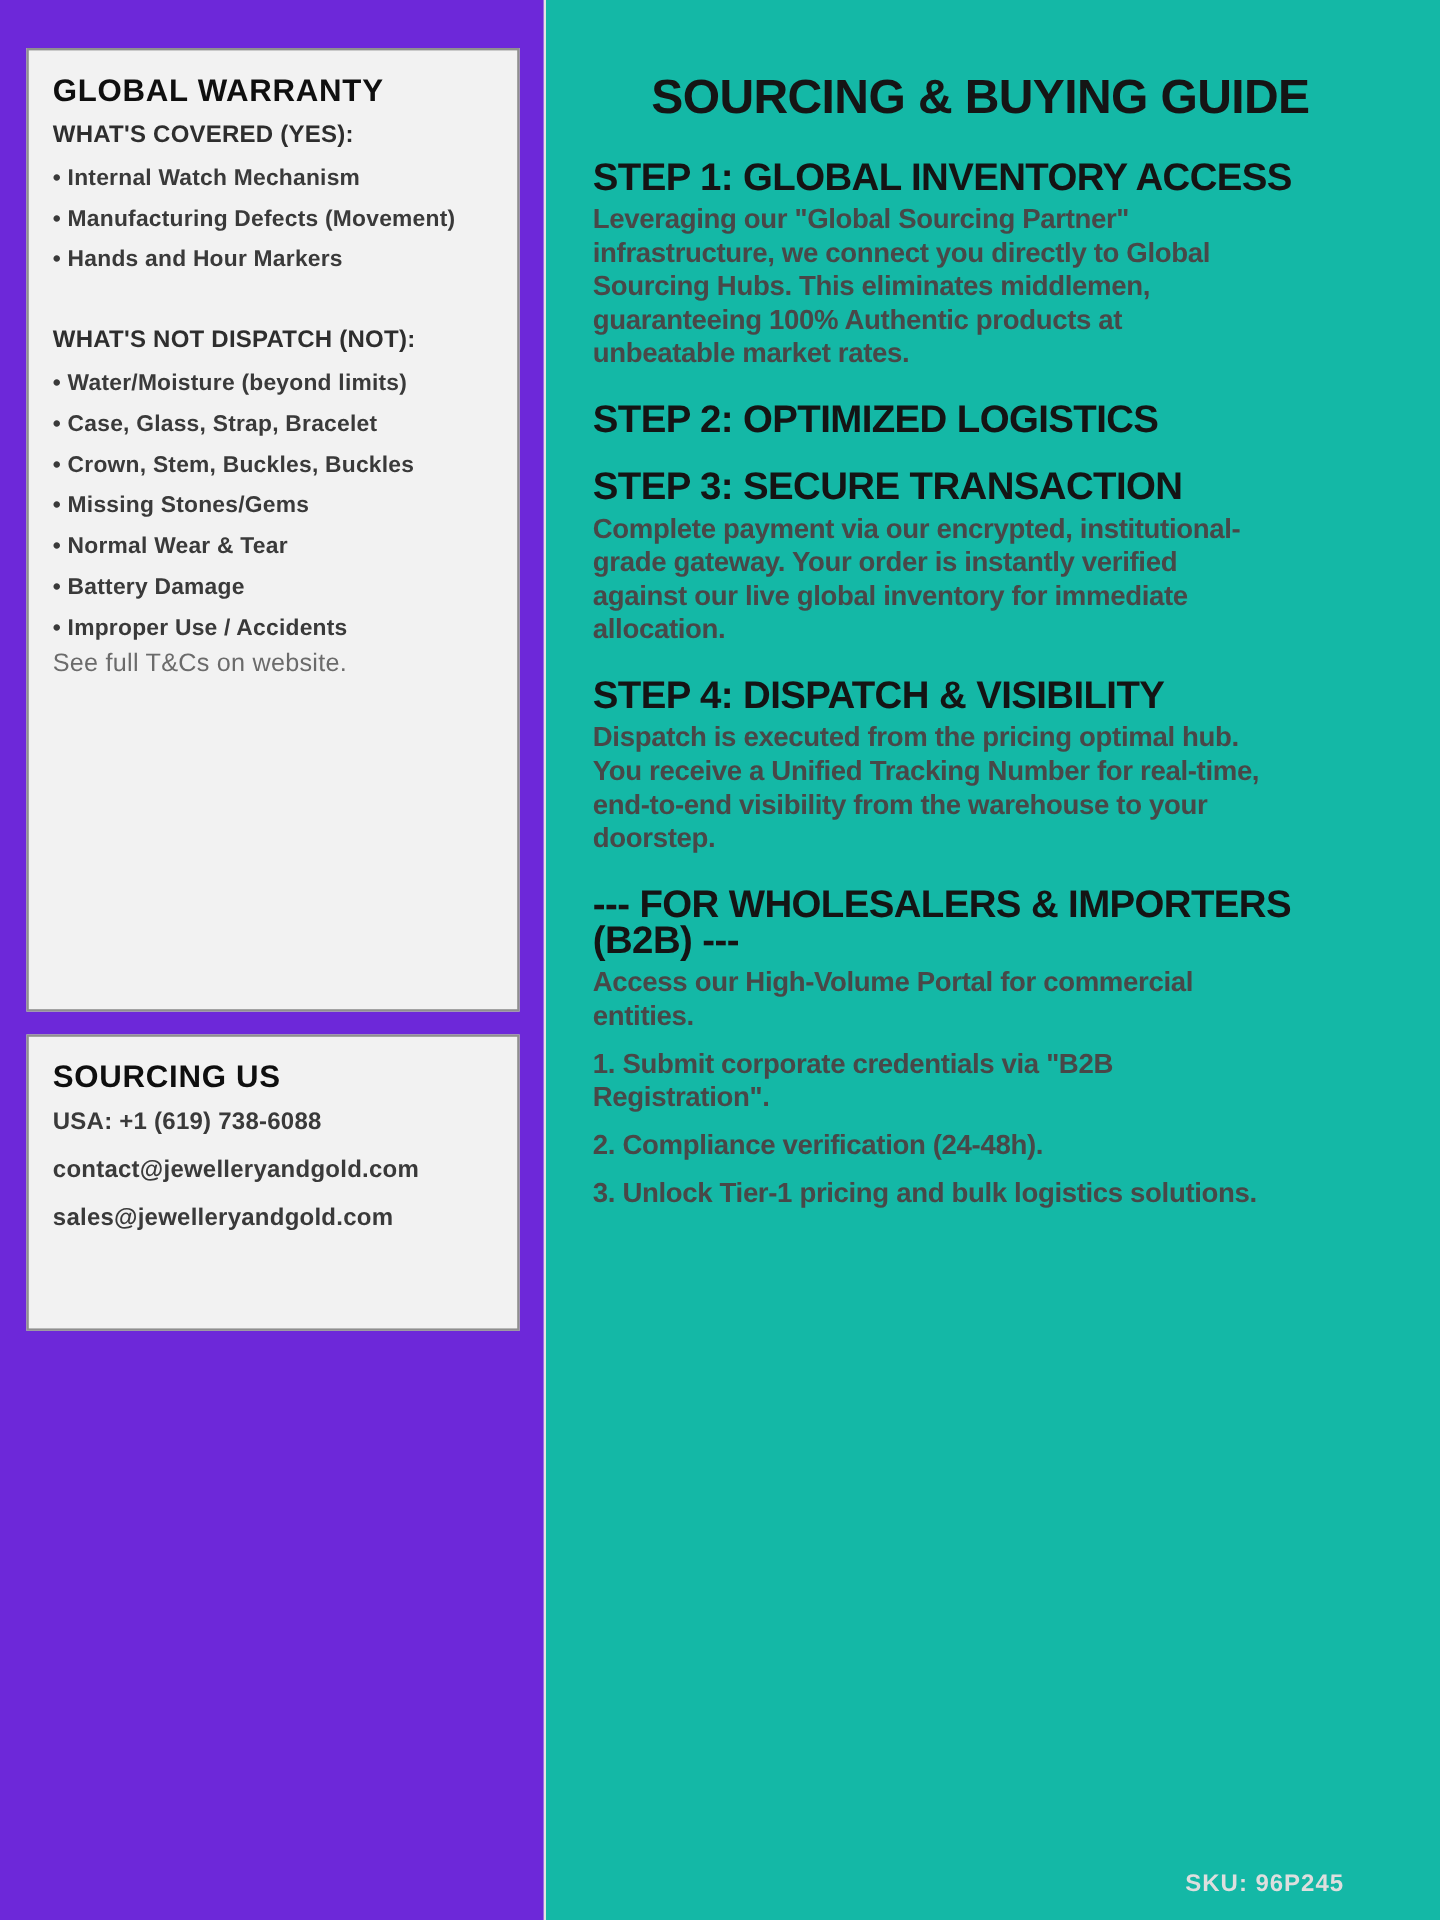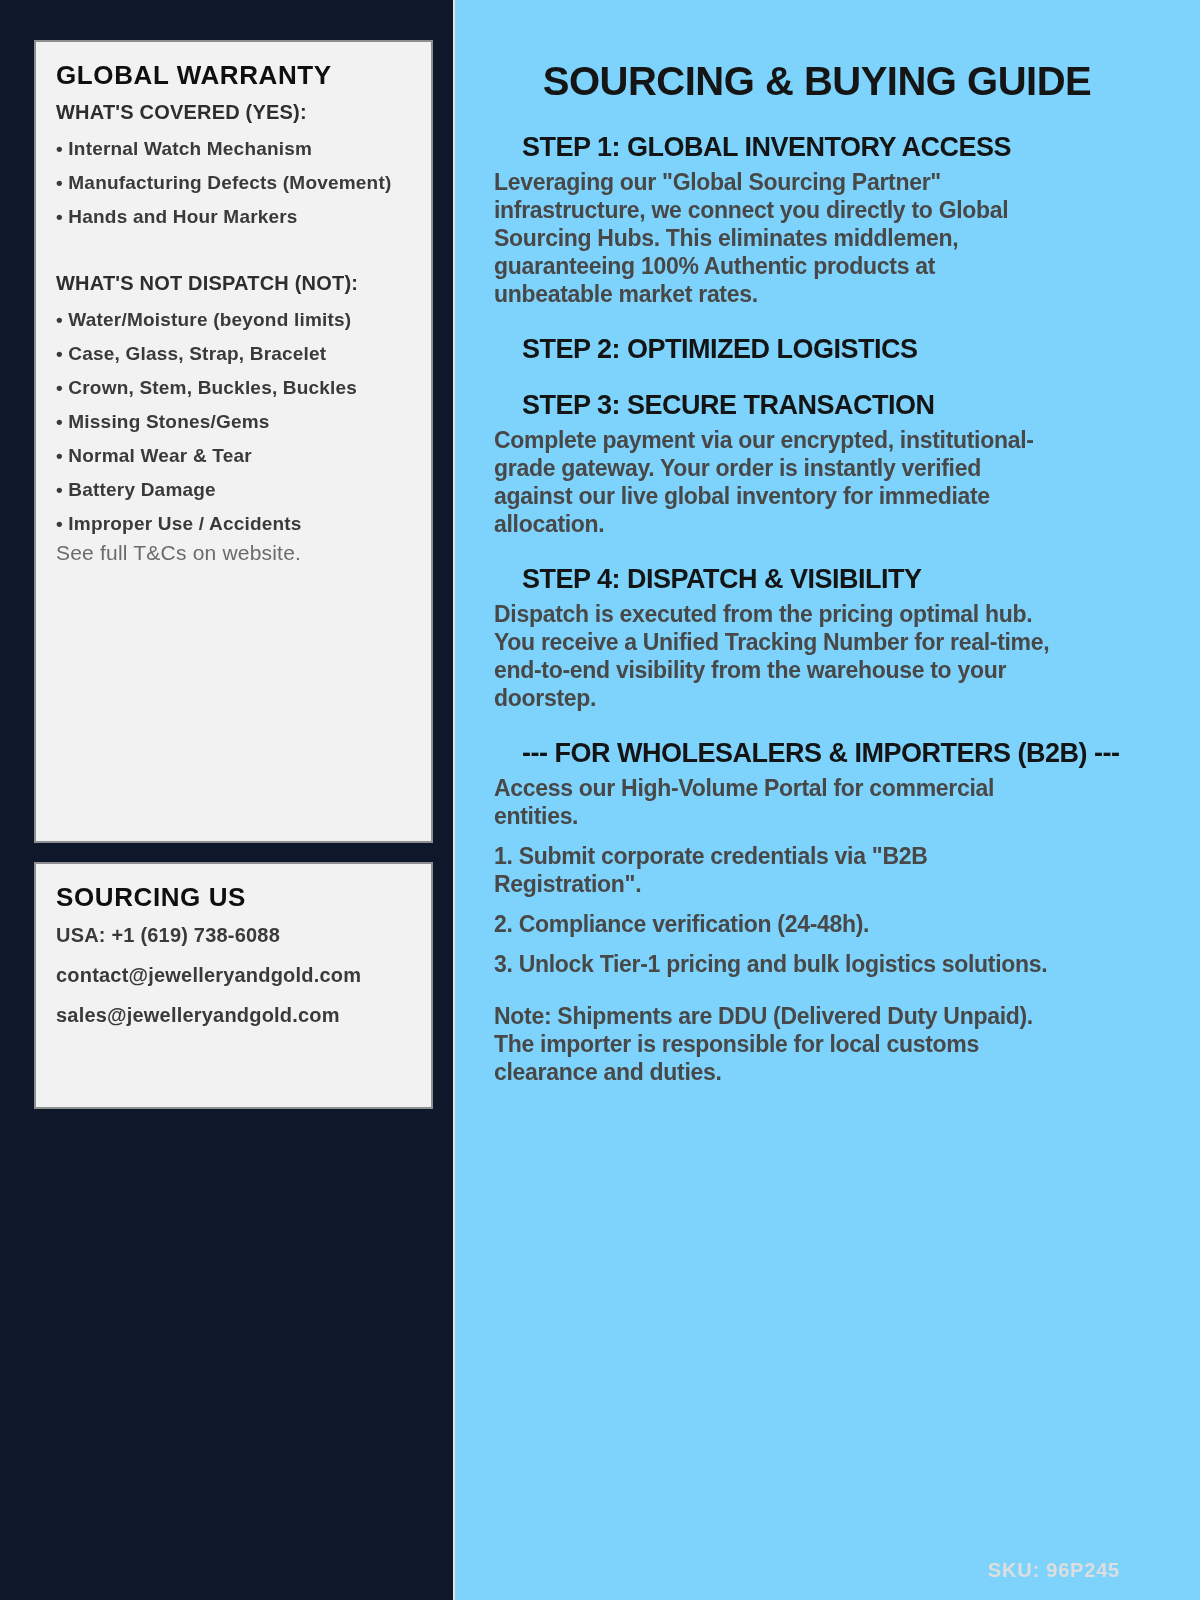--- a/index.html
+++ b/index.html
@@ -4,22 +4,22 @@
 <style>
   * { margin:0; padding:0; box-sizing:border-box; }
   html,body { background:#ffffff; }
   .page {
     position:relative; width:1200px; height:1600px; overflow:hidden;
     background:#ffffff; font-family:"Liberation Sans", sans-serif;
   }
   
   .sidebar {
     position:absolute; left:0; top:0; width:455px; height:1600px;
-    background:#0f172a; border-right:2px solid #e3e3e3;
-    padding:40px 20px 0 34px;
+    background:#6d28d9; border-right:2px solid #e3e3e3;
+    padding:40px 20px 0 22px;
   }
   .panel {
     border:2px solid #8f8f8f; background:#f2f2f2;
     padding:18px 20px; letter-spacing:0.2px;
   }
   .panel-warranty { height:803px; margin-bottom:19px; }
   .panel-terms    { height:348px; margin-bottom:21px; }
   .panel-contact  { height:247px; }
   .panel h2 {
     font-size:26px; font-weight:bold; color:#0f0f0f;
@@ -41,30 +41,30 @@
     font-size:19px; font-weight:bold; color:#3a3a3a; line-height:26px;
     white-space:pre-wrap; max-width:368px;
   }
   .contact-line {
     font-size:20px; font-weight:bold; color:#3a3a3a; line-height:24px;
     margin-bottom:16px;
   }
   
   .main {
     position:absolute; left:455px; top:0; width:745px; height:1600px;
-    background:#7dd3fc; padding:58px 60px 0 39px;
+    background:#14b8a6; padding:58px 60px 0 39px;
   }
   .main-title {
     font-size:40px; line-height:46px; font-weight:bold; color:#151515;
     text-align:center; letter-spacing:-0.5px; margin-bottom:28px;
   }
   .section { margin-bottom:26px; }
   .section-heading {
-    font-size:27px; line-height:30px; font-weight:bold; color:#141414;
-    letter-spacing:-0.5px; margin-bottom:6px;margin-left:28px;
+    font-size:32px; line-height:30px; font-weight:bold; color:#141414;
+    letter-spacing:-0.5px; margin-bottom:6px;
   }
   .section-body {
     font-size:23px; line-height:28px; font-weight:bold; color:#484848;
     letter-spacing:-0.3px; max-width:565px;
   }
   .b2b-part { margin-bottom:12px; }
   .b2b-note { margin-top:24px; }
   
   .sku {
     position:absolute; right:80px; bottom:18px;
@@ -130,19 +130,18 @@
       <div class="section-heading">STEP 4: DISPATCH &amp; VISIBILITY</div>
       <p class="section-body">Dispatch is executed from the pricing optimal hub. You receive a Unified Tracking Number for real-time, end-to-end visibility from the warehouse to your doorstep.</p>
     </section>
 
     <section class="section">
       <div class="section-heading">--- FOR WHOLESALERS &amp; IMPORTERS (B2B) ---</div>
       <p class="section-body b2b-part">Access our High-Volume Portal for commercial entities.</p>
       <p class="section-body b2b-part">1. Submit corporate credentials via "B2B Registration".</p>
       <p class="section-body b2b-part">2. Compliance verification (24-48h).</p>
       <p class="section-body b2b-part">3. Unlock Tier-1 pricing and bulk logistics solutions.</p>
-      <p class="section-body b2b-note">Note: Shipments are DDU (Delivered Duty Unpaid). The importer is responsible for local customs clearance and duties.</p>
     </section>
   </main>
 
   <div class="sku">SKU: 96P245</div>
 
 </div>
 
 </body></html>

